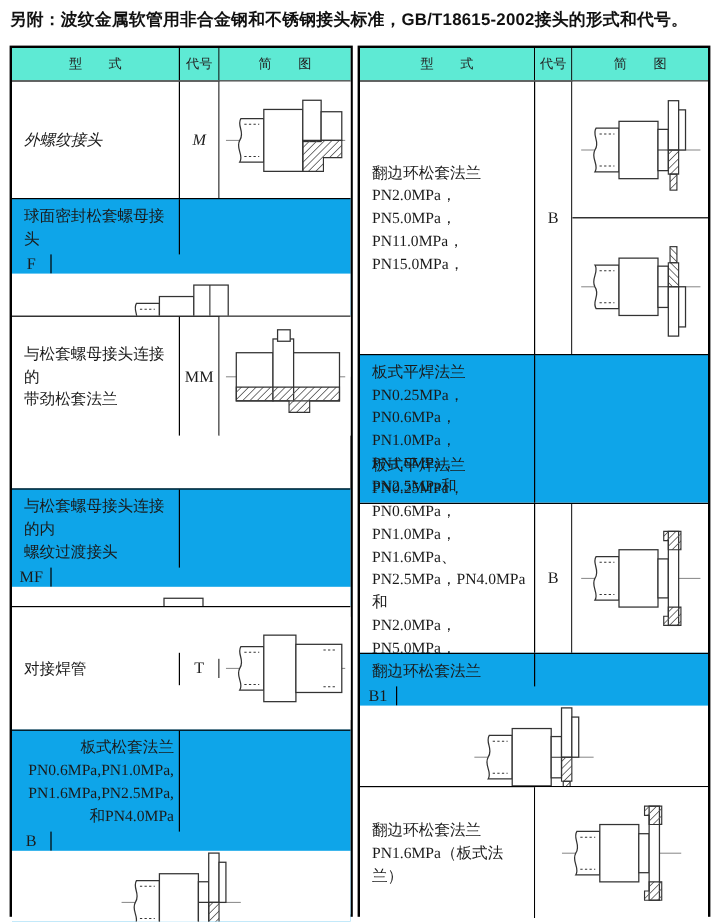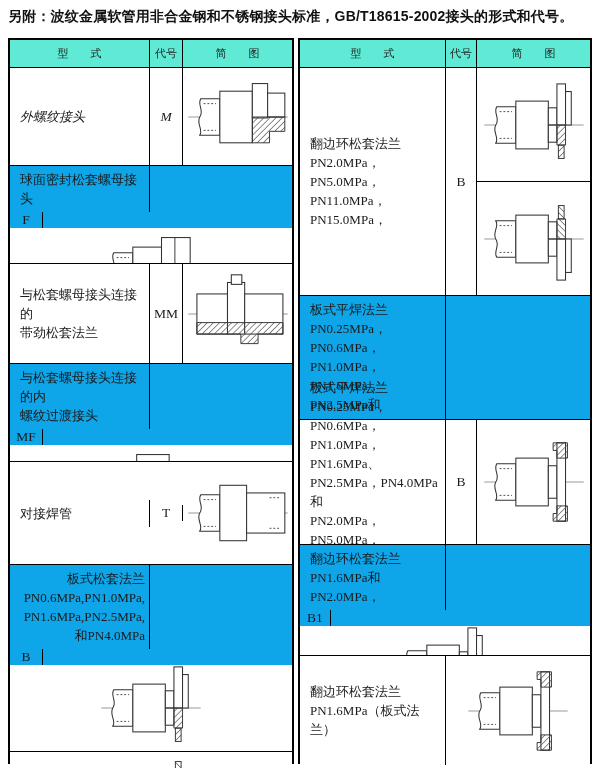--- a/index.html
+++ b/index.html
@@ -125,21 +125,21 @@
               <line x1="3" y1="45" x2="107" y2="45" stroke="#666" stroke-width="0.7"></line>
               <rect x="12" y="24" width="32" height="42" stroke="#333" stroke-width="1.1" fill="#fff"></rect>
               <rect x="44" y="12" width="18" height="54" stroke="#333" stroke-width="1.1" fill="#fff"></rect>
               <rect x="48" y="4" width="11" height="10" stroke="#333" stroke-width="1.1" fill="#fff"></rect>
               <rect x="62" y="24" width="40" height="42" stroke="#333" stroke-width="1.1" fill="#fff"></rect>
               <polygon points="12,54 102,54 102,66 76,66 76,76 58,76 58,66 12,66" fill="url(#hatch)" stroke="#333" stroke-width="1"></polygon>
             </svg>
           </div>
         </div>
       </div>
-      <div class="trow yellow" style="height: 98px;">
+      <div class="trow yellow" style="height: 98px; margin-top: 44px;">
         <div class="cell-type">
           <div>与松套螺母接头连接的内</div>
           <div>螺纹过渡接头</div>
         </div>
         <div class="cell-code">MF</div>
         <div class="cell-diagram">
           <div class="diagram-box">
             <svg width="106" height="86" viewBox="0 0 110 90">
               <line x1="3" y1="45" x2="107" y2="45" stroke="#666" stroke-width="0.7"></line>
               <rect x="12" y="26" width="28" height="38" stroke="#333" stroke-width="1.1" fill="#fff"></rect>
@@ -305,21 +305,20 @@
               <rect x="79" y="4" width="9" height="82" stroke="#333" stroke-width="1.1" fill="#fff"></rect>
               <polygon points="75,4 90,4 90,20 79,20 79,12 75,12" fill="url(#hatch)" stroke="#333" stroke-width="1"></polygon>
               <polygon points="79,70 90,70 90,86 75,86 75,78 79,78" fill="url(#hatch)" stroke="#333" stroke-width="1"></polygon>
             </svg>
           </div>
         </div>
       </div>
       <div class="trow yellow" style="height: 111px;">
         <div class="cell-type">
           <div>翻边环松套法兰</div>
-          <div>PN1.6MPa和PN2.0MPa，</div>
         </div>
         <div class="cell-code">B1</div>
         <div class="cell-diagram">
           <div class="diagram-box">
             <svg width="106" height="86" viewBox="0 0 110 90">
               <line x1="3" y1="45" x2="107" y2="45" stroke="#666" stroke-width="0.7"></line>
               <path d="M36,26 H16 C12,32 20,38 15,45 C11,52 19,58 15,64 H36 Z" stroke="#333" stroke-width="1.1" fill="#fff"></path>
               <line x1="19" y1="31" x2="32" y2="31" stroke="#333" stroke-width="0.9" stroke-dasharray="2,2"></line>
               <line x1="19" y1="59" x2="32" y2="59" stroke="#333" stroke-width="0.9" stroke-dasharray="2,2"></line>
               <rect x="36" y="20" width="34" height="50" stroke="#333" stroke-width="1.1" fill="#fff"></rect>

